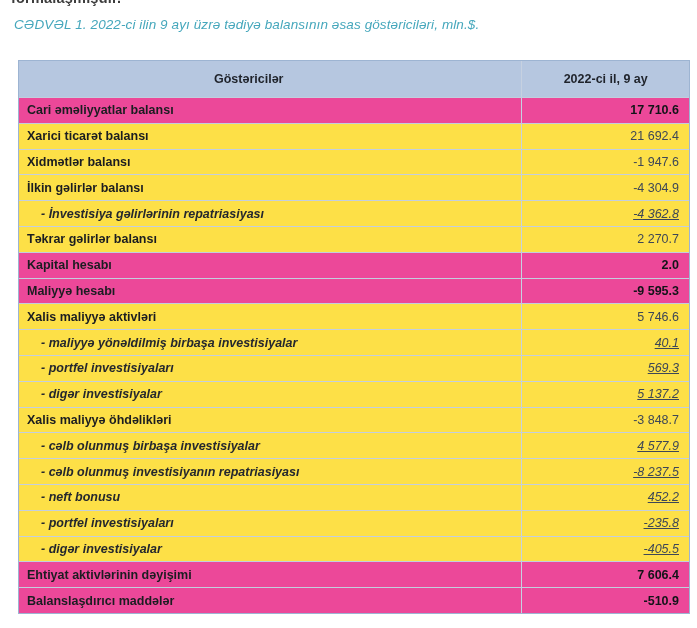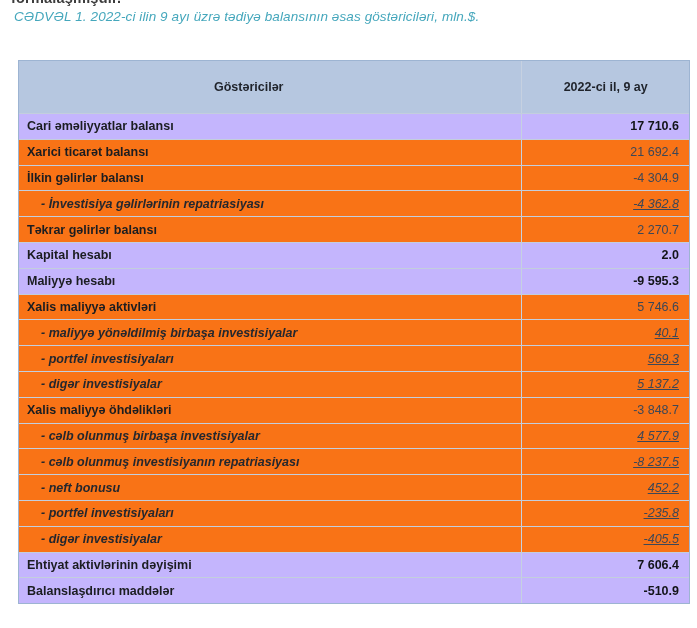--- a/index.html
+++ b/index.html
@@ -12,48 +12,48 @@
 
   
   .top-clip {
     position:absolute; left:11px; top:0; height:9px; overflow:hidden;
     font-size:14.5px; font-weight:600; color:#3d3d3d; letter-spacing:0.2px;
   }
   .top-clip span { display:block; margin-top:-10px; }
 
   
   .caption {
-    position:absolute; left:14px; top:9px; width:670px;
+    position:absolute; left:14px; top:17px; width:670px;
     font-size:13.5px; font-style:italic; font-weight:500;
     color:#45a7bc; letter-spacing:0.1px;
   }
 
   
   .tbl {
     position:absolute; left:18px; top:60px; width:672px;
     border:1px solid #9db4d2; box-sizing:border-box;
     font-size:12.5px; color:#1c1e22;
   }
   .thead {
-    display:flex; height:52px; background:#b6c7e0;
+    display:flex; height:36px; background:#b6c7e0;
     font-weight:bold;
   }
   .th {
     display:flex; align-items:center; justify-content:center;
     box-sizing:border-box; color:#1f232b; font-size:12.5px;
   }
   .col1 { width:491px; }
   .col2 { width:179px; }
   .th.col2, .td.col2 { border-left:1px solid #c6d1e1;margin-left:43px; }
 
   .tr {
     display:flex; height:25.8px; box-sizing:border-box;
-    border-top:1px solid #c3cedd; background:#f97316; align-items:stretch;
+    border-top:1px solid #c3cedd; background:#fde047; align-items:stretch;
   }
-  .tr.major { background:#c4b5fd; }
+  .tr.major { background:#ec4899; }
   .td { display:flex; align-items:center; box-sizing:border-box; overflow:hidden; white-space:nowrap; }
   .td.label { padding-left:8px; font-weight:bold; color:#1b1d21; }
   .tr.sub .td.label { padding-left:22px; font-style:italic; color:#24272e; }
   .td.value { justify-content:flex-end; padding-right:10px; color:#3d4757; }
   .tr.major .td.value { font-weight:bold; color:#121418; }
   .tr.sub .td.value { font-style:italic;text-decoration:underline; }
 </style>
 </head>
 <body>
 
@@ -71,20 +71,24 @@
       <div class="th col2">2022-ci il, 9 ay</div>
     </div>
     <div id="rows">
         <div class="tr major">
           <div class="td col1 label">Cari əməliyyatlar balansı</div>
           <div class="td col2 value">17 710.6</div>
         </div>
         <div class="tr item">
           <div class="td col1 label">Xarici ticarət balansı</div>
           <div class="td col2 value">21 692.4</div>
+        </div>
+        <div class="tr item">
+          <div class="td col1 label">Xidmətlər balansı</div>
+          <div class="td col2 value">-1 947.6</div>
         </div>
         <div class="tr item">
           <div class="td col1 label">İlkin gəlirlər balansı</div>
           <div class="td col2 value">-4 304.9</div>
         </div>
         <div class="tr sub">
           <div class="td col1 label">- İnvestisiya gəlirlərinin repatriasiyası</div>
           <div class="td col2 value">-4 362.8</div>
         </div>
         <div class="tr item">

